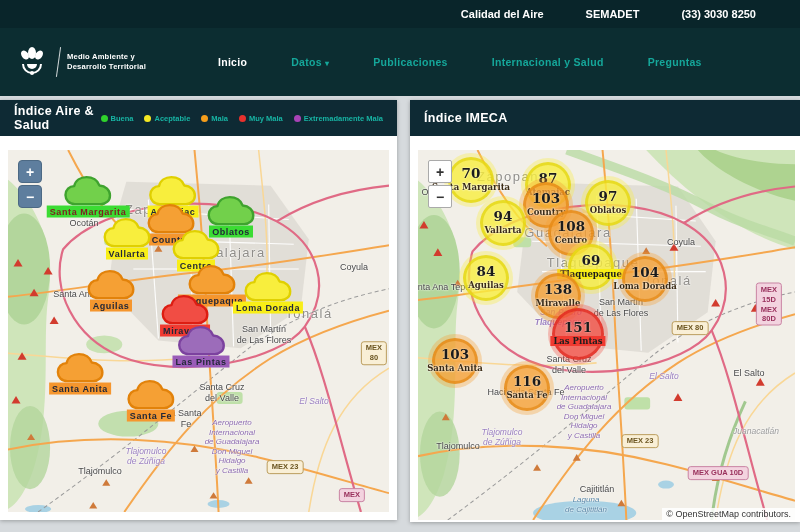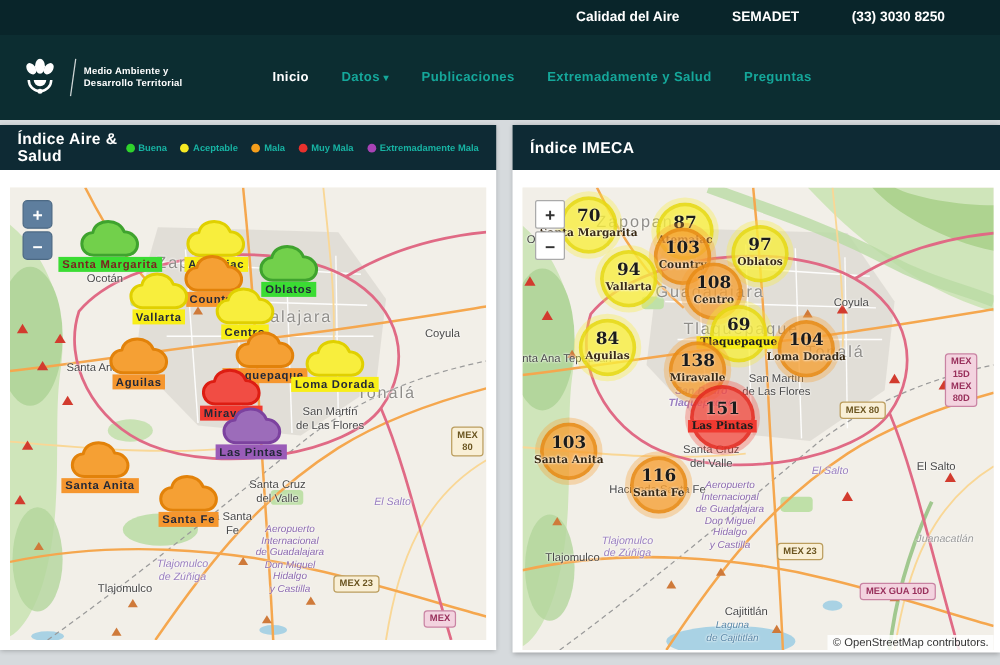--- a/index.html
+++ b/index.html
@@ -9,21 +9,21 @@
   
   .hdr{position:absolute;top:0;left:0;width:800px;height:96px;background:#0c2d31;z-index:20}
   .topbar{position:absolute;top:0;left:0;width:100%;height:28px;background:#09252a;
           display:flex;justify-content:flex-end;align-items:center;gap:42px;box-sizing:border-box;
           padding-right:44px;color:#fff;font-size:11px;font-weight:bold}
   .mainbar{position:absolute;top:28px;left:0;width:100%;height:68px;display:flex;align-items:center;
            padding-left:14px;box-sizing:border-box}
   .logo{width:36px;height:36px;flex:0 0 auto}
   .vline{width:1px;height:30px;background:rgba(255,255,255,.8);margin:0 8px;transform:rotate(8deg)}
   .brand{color:#fff;font-size:7.6px;font-weight:bold;line-height:1.35;letter-spacing:.2px}
-  .nav{display:flex;gap:26px;margin-left:72px;align-items:flex-start}
+  .nav{display:flex;gap:44px;margin-left:72px;align-items:flex-start}
   .nav-item{color:#15a79a;font-size:10.5px;font-weight:bold;letter-spacing:.3px;cursor:pointer;white-space:nowrap}
   .nav-item.active{color:#ffffff}
   .caret{font-size:8px;margin-left:3px}
 
   
   .card{position:absolute;top:100px;background:#fff;box-shadow:0 1px 4px rgba(0,0,0,.28)}
   .card.left{left:0;width:397px;height:420px}
   .card.right{left:410px;width:390px;height:422px}
   .card-hdr{position:absolute;top:0;left:0;right:0;height:36px;background:#0e2a34;color:#fff;
             display:flex;align-items:center;justify-content:space-between;padding:0 14px;box-sizing:border-box}
@@ -104,21 +104,21 @@
     </svg>
     <div class="vline"></div>
     <div class="brand">
       <div>Medio Ambiente y</div>
       <div>Desarrollo Territorial</div>
     </div>
     <div class="nav" id="nav">
         <div class="nav-item active">Inicio</div>
         <div class="nav-item">Datos<span class="caret">▾</span></div>
         <div class="nav-item">Publicaciones</div>
-        <div class="nav-item">Extremadamente y Salud</div>
+        <div class="nav-item">Internacional y Salud</div>
         <div class="nav-item">Preguntas</div>
       </div>
   </div>
 </div>
 
 <div class="card left">
   <div class="card-hdr">
     <span class="card-title">Índice Aire &amp; Salud</span>
     <div class="legend" id="legend">
         <div class="legend-item">

